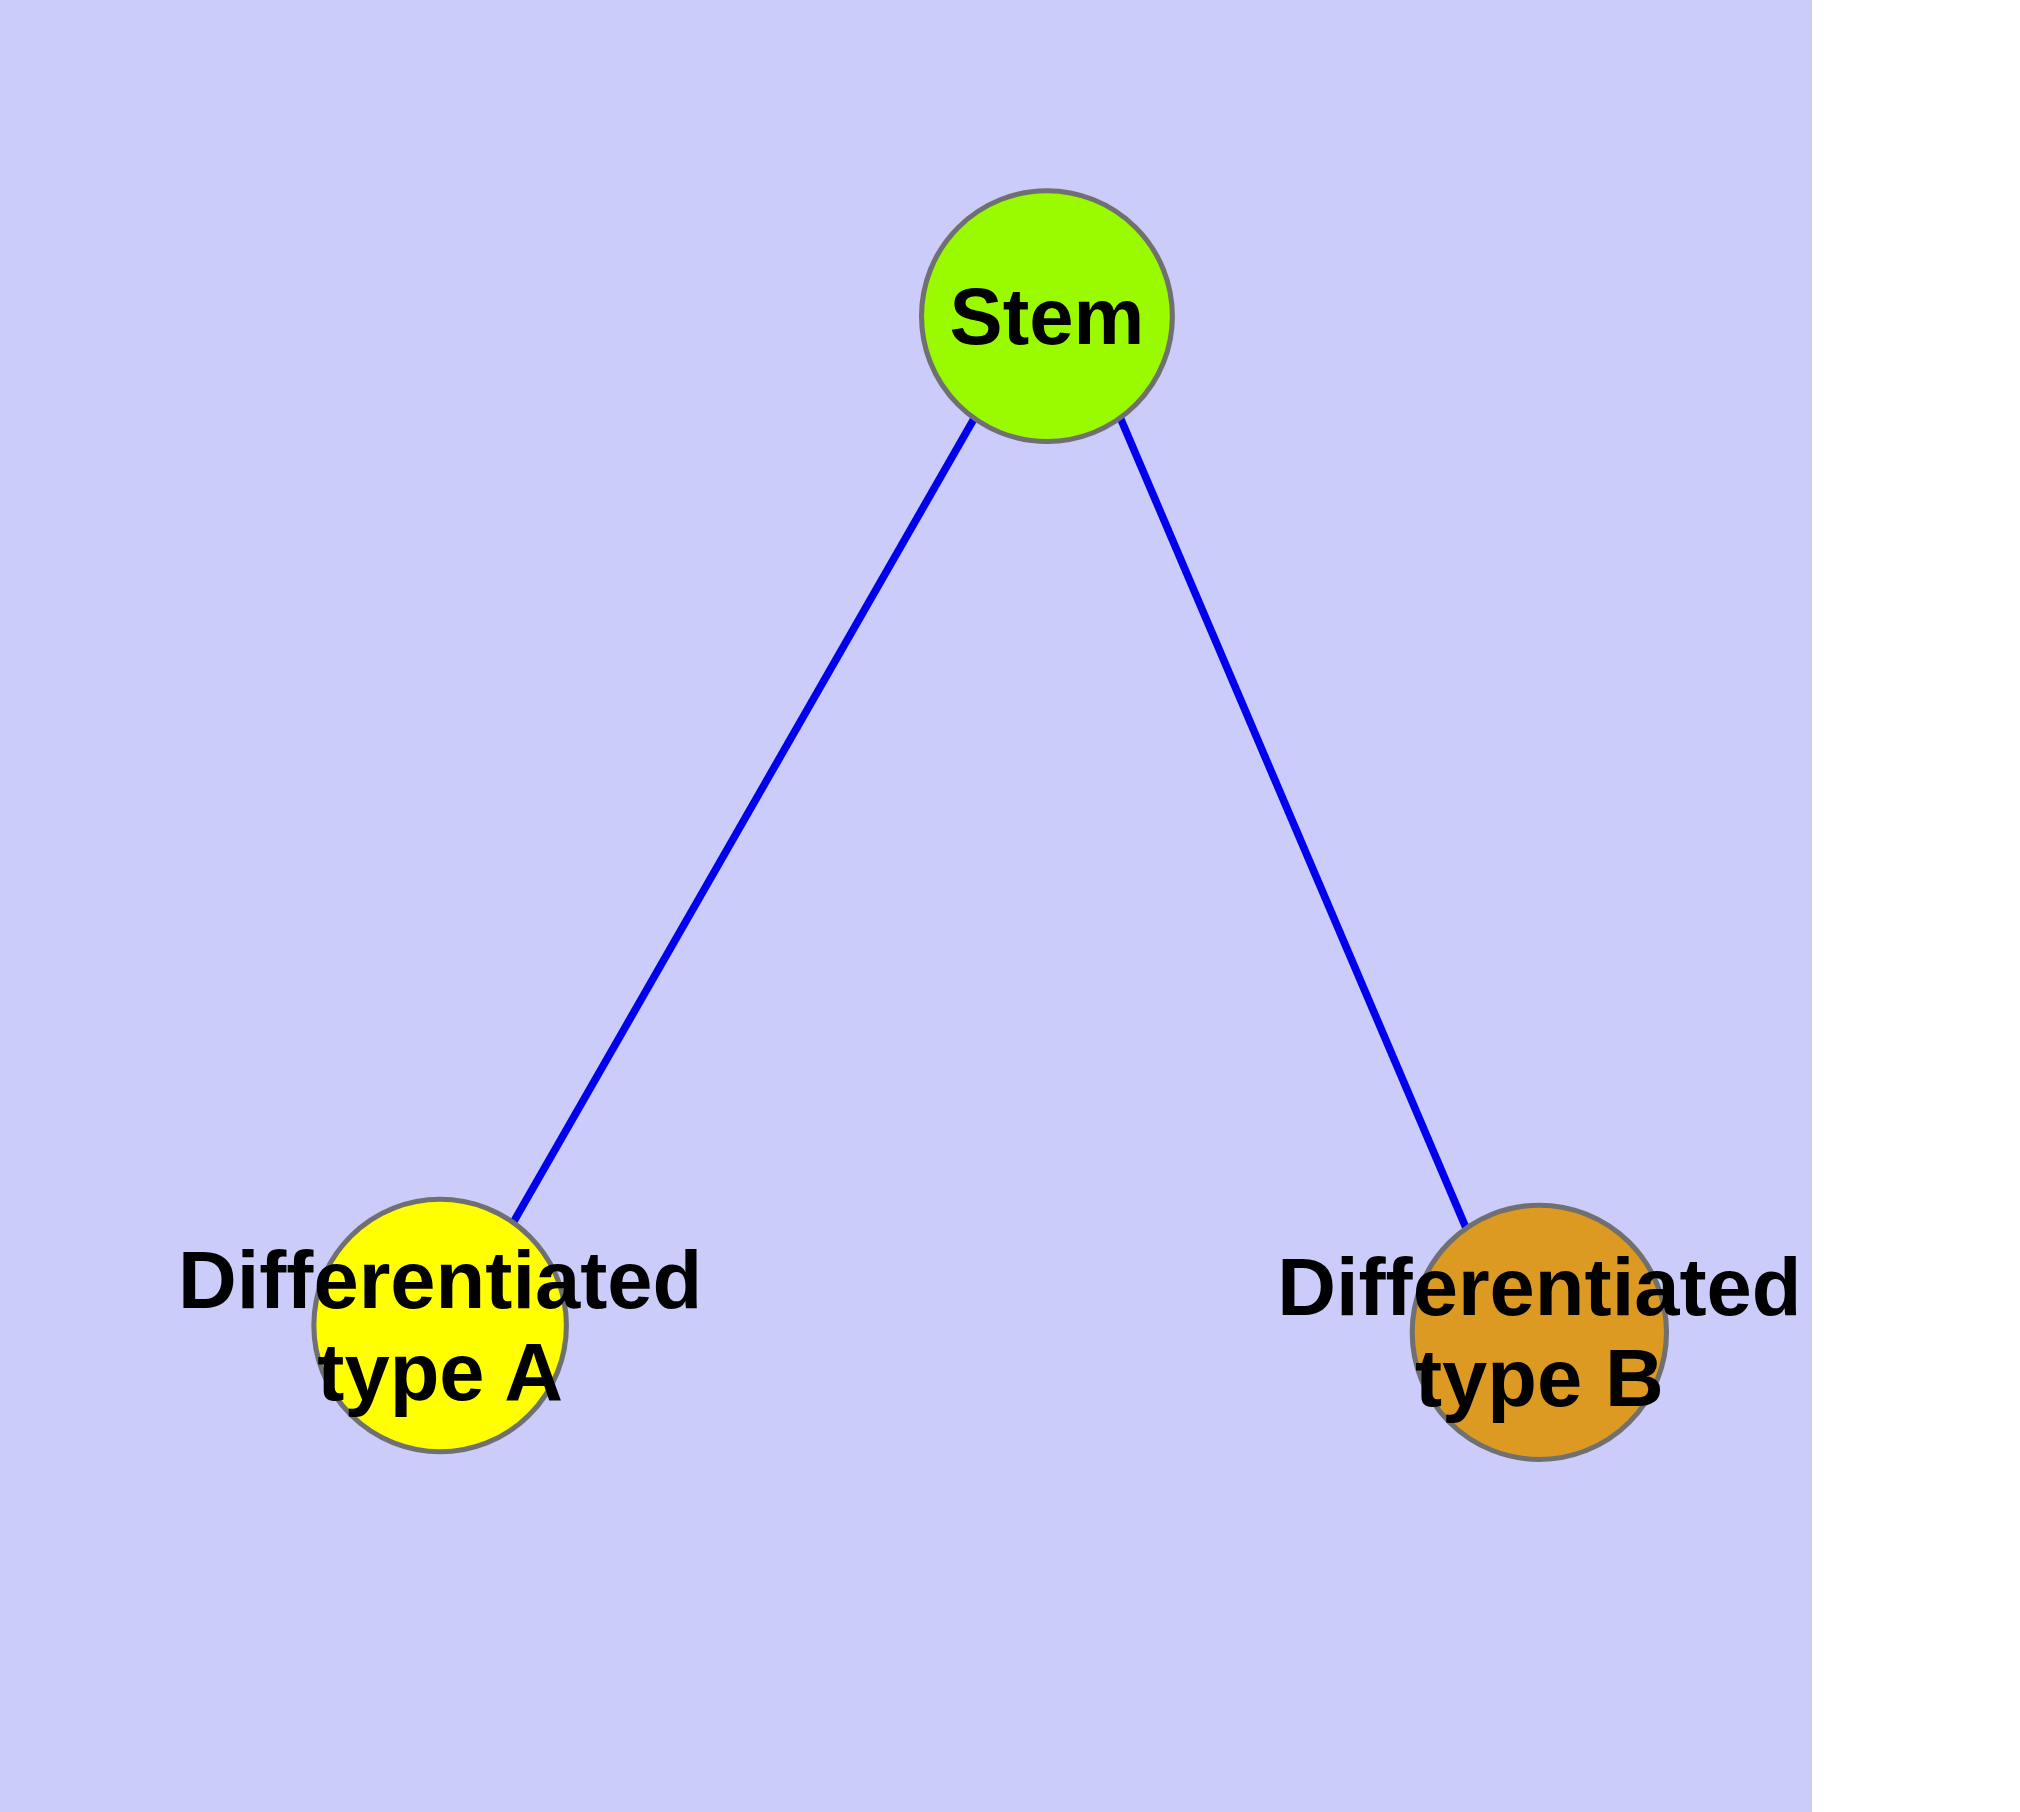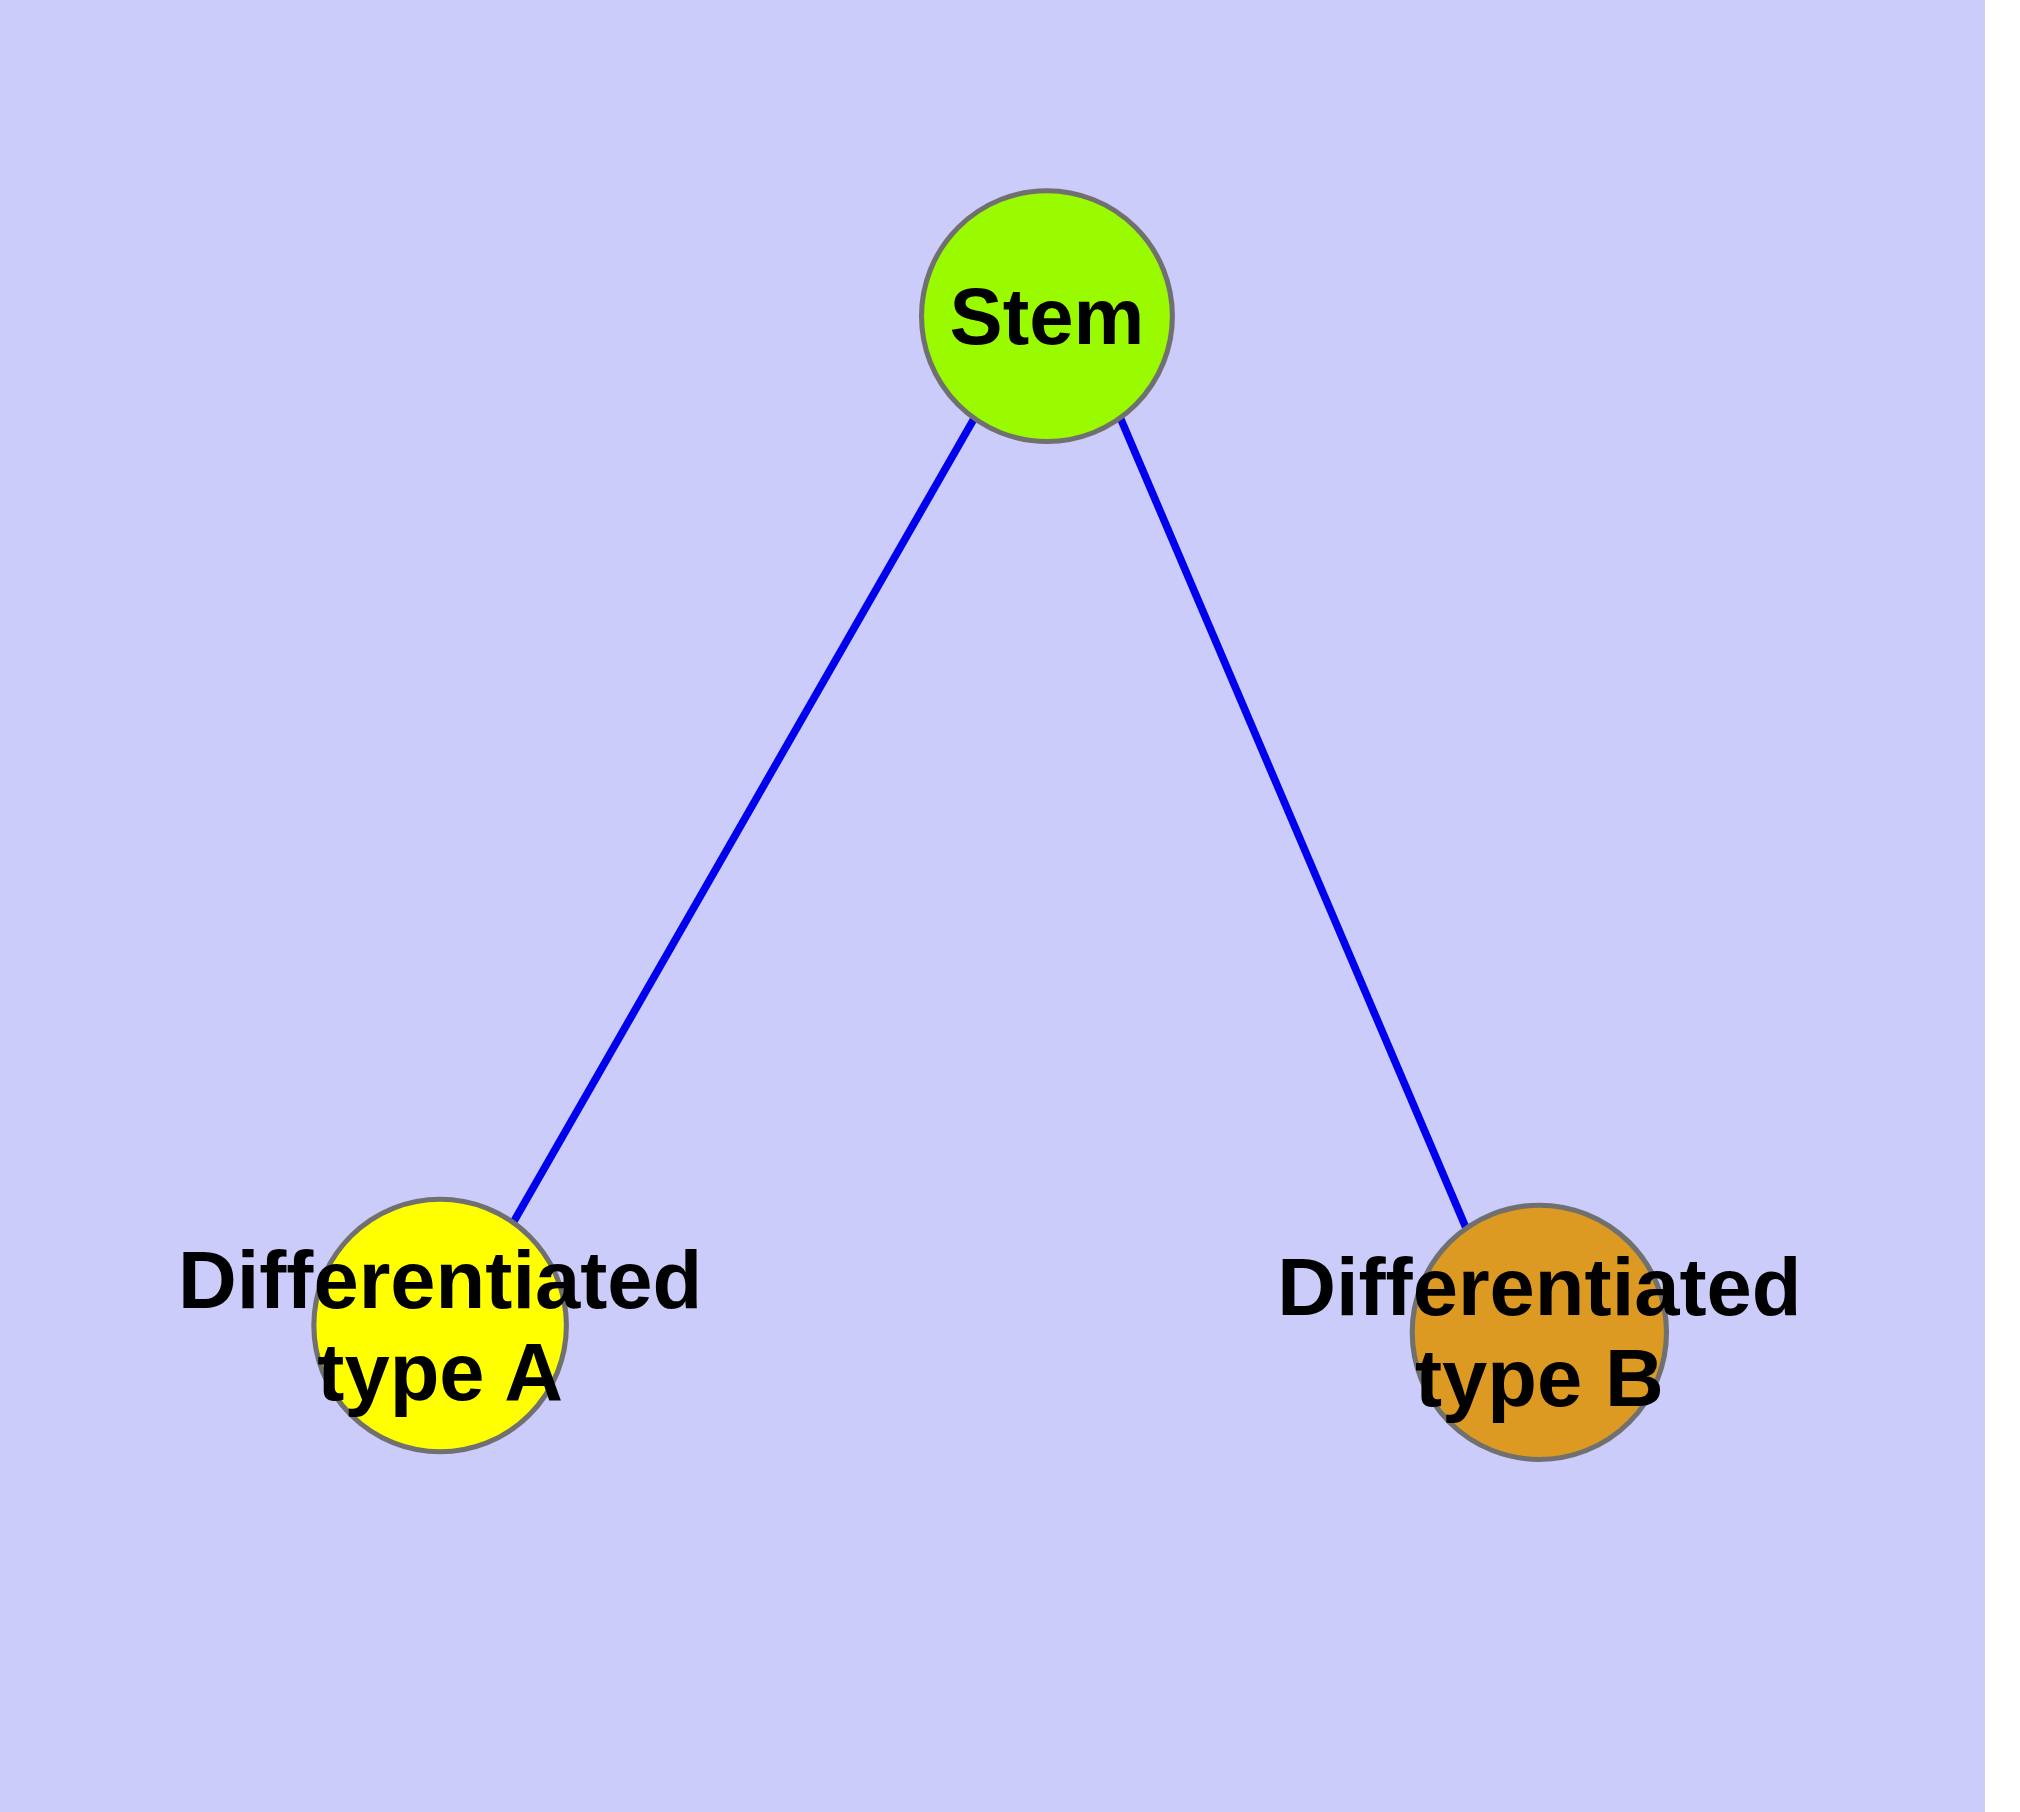--- a/index.html
+++ b/index.html
@@ -32,21 +32,21 @@
     font-weight: bold;
     fill: #000000;
     text-anchor: middle;
     dominant-baseline: auto;
     white-space: pre;
   }
 </style>
 </head>
 <body>
 
-<div id="graph-canvas" style="width: 1985px; height: 1812px; background: rgb(204, 204, 250);">
+<div id="graph-canvas" style="width: 1812px; height: 1812px; background: rgb(204, 204, 250);">
   <svg id="graph-svg" viewBox="0 0 2384 2138" xmlns="http://www.w3.org/2000/svg">
 
     <g>
       <line id="edge-0" stroke="#0000ee" stroke-width="9" stroke-linecap="butt" x1="1149" y1="494" x2="605" y2="1443"></line>
       <line id="edge-1" stroke="#0000ee" stroke-width="9" stroke-linecap="butt" x1="1322" y1="494" x2="1730" y2="1450"></line>
     </g>
 
     <g>
 
       <g>

